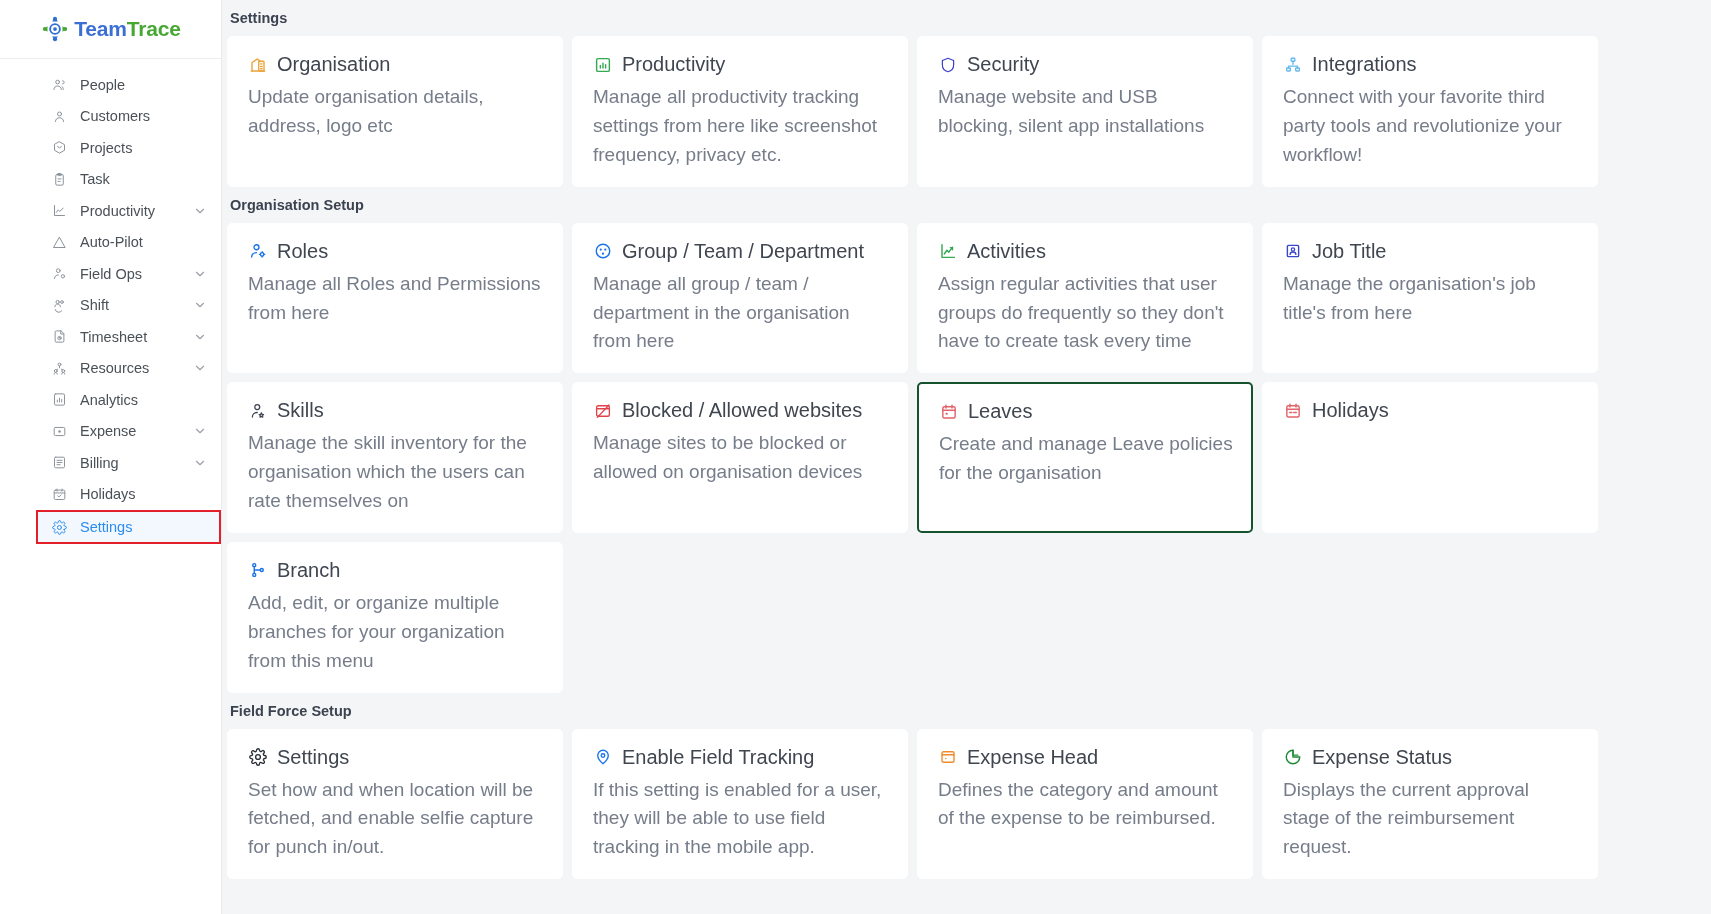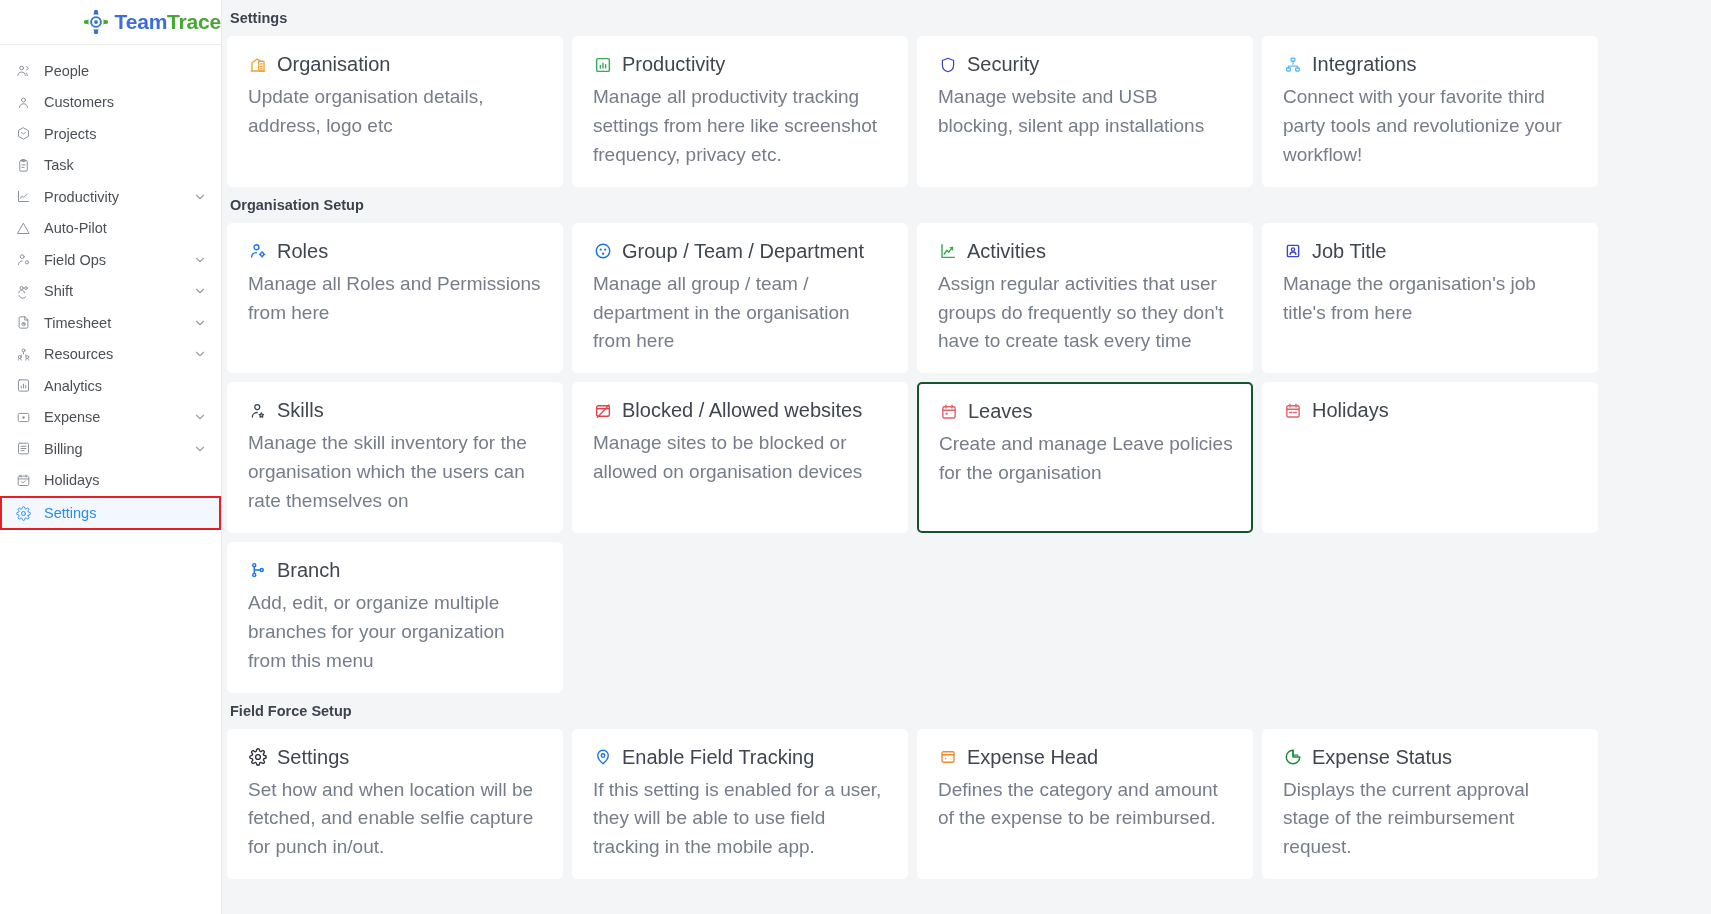--- a/index.html
+++ b/index.html
@@ -13,29 +13,29 @@
 
   
   .sidebar {
     width: 222px; min-width: 222px; height: 914px;
     background: #ffffff;
     border-right: 1px solid #e8eaed;
     display: flex; flex-direction: column;
     overflow: hidden;
   }
   .logo-wrap {
-    height: 45px; display: flex; align-items: center; justify-content: flex-end;
+    height: 59px; display: flex; align-items: center; justify-content: center;
     border-bottom: 1px solid #ececec;
   }
   .logo { display: flex; align-items: center; gap: 4px; }
   .logo-text { font-size: 21px; font-weight: 700; letter-spacing: -0.2px; }
   .logo-text .t1 { color: #3b6fd4; }
   .logo-text .t2 { color: #46a832; }
 
-  .nav { padding-top: 10px; }
+  .nav { padding-top: 10px; margin-left: 36px; }
   .nav-item {
     display: flex; align-items: center;
     height: 31.5px; padding: 0 14px 0 16px;
     color: #4a5056; font-size: 14.5px;
     cursor: pointer; position: relative;
   }
   .nav-item .ic { width: 20px; min-width: 20px; display: flex; align-items: center; justify-content: flex-start; color: #8d939b; }
   .nav-item .lbl { margin-left: 8px; flex: 1; white-space: nowrap; }
   .nav-item .chev { color: #9aa0a6; display: flex; align-items: center; }
   .nav-item.active {

